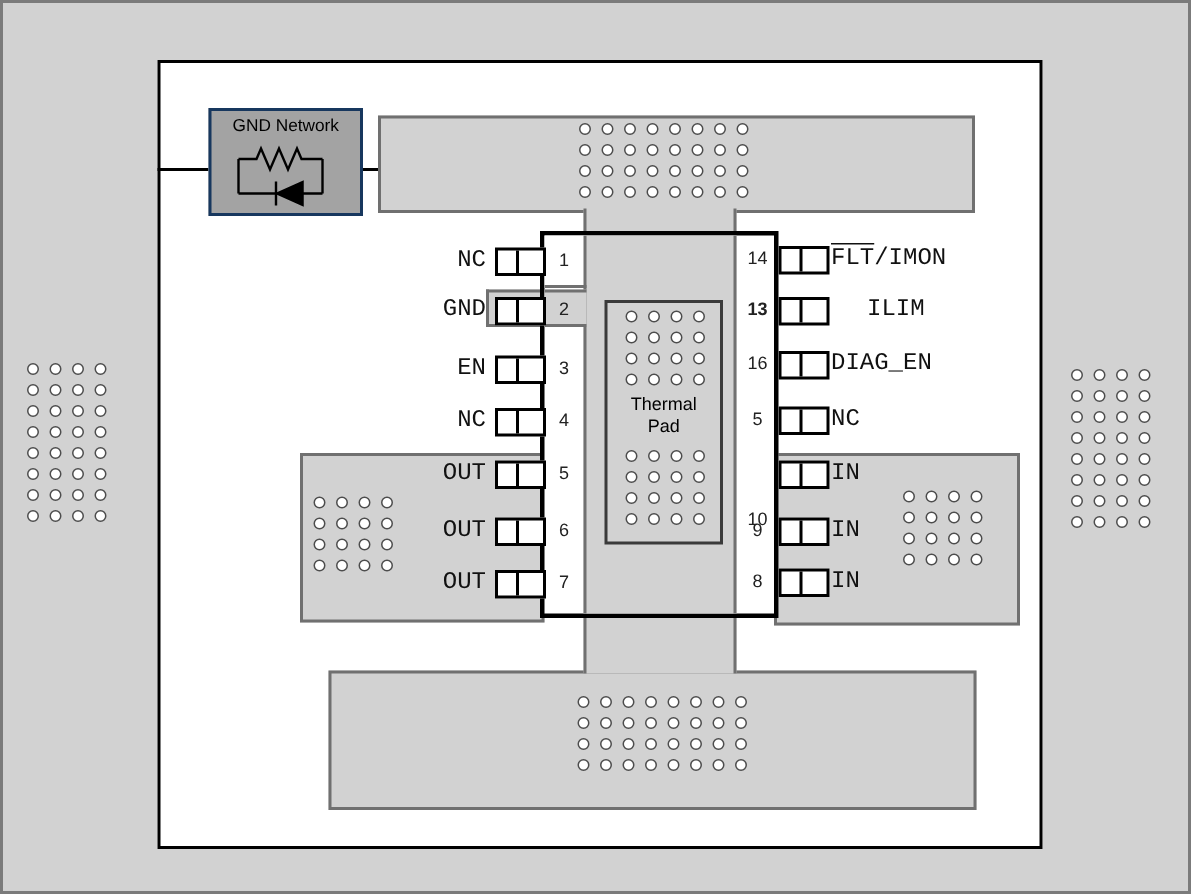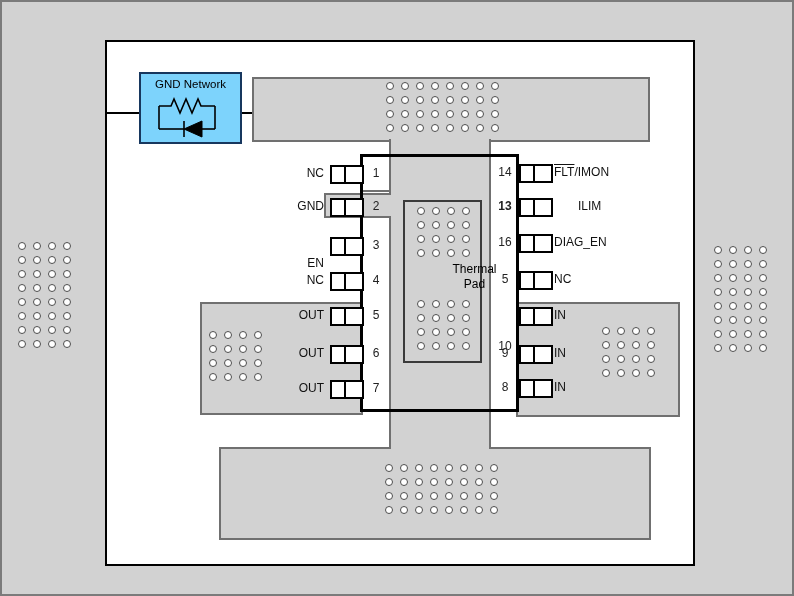--- a/index.html
+++ b/index.html
@@ -7,35 +7,35 @@
   .abs{position:absolute;box-sizing:border-box;}
   #board{left:103px;top:38px;width:590px;height:526px;background:#ffffff;border:2px solid #000;}
   .pour{background:#d2d2d2;border:2px solid #707070;}
   #top-pour{left:250px;top:75px;width:398px;height:65px;}
   #bottom-pour{left:217px;top:445px;width:432px;height:93px;}
   #left-pour{left:198px;top:300px;width:163px;height:113px;}
   #right-pour{left:514px;top:300px;width:164px;height:115px;}
   .stem{background:#d2d2d2;border-left:2px solid #707070;border-right:2px solid #707070;}
   #top-stem{left:387px;top:137px;width:102px;height:18px;}
   #bottom-stem{left:387px;top:407px;width:102px;height:40px;}
-  #gnd-box{left:137px;top:70px;width:103px;height:72px;background:#7dd3fc;border:2px solid #17375e;}
+  #gnd-box{left:137px;top:70px;width:103px;height:72px;background:#a3a3a3;border:2px solid #17375e;}
   #gnd-box .ttl{position:absolute;left:0;top:4px;width:100%;text-align:center;font-size:11.5px;color:#000;}
   .wire{background:#000;height:2px;}
   #ic{left:358px;top:152px;width:159px;height:258px;background:#ffffff;border:3px solid #000;}
   #ic-center-col{left:26px;top:0;width:102px;height:252px;background:#d2d2d2;border-left:2px solid #707070;border-right:2px solid #707070;}
   #pin1-box{left:0;top:0;width:28px;height:35px;background:#ffffff;border-right:2px solid #707070;border-bottom:2px solid #707070;}
   #pin2-inner{left:0;top:36px;width:28px;height:25px;background:#d2d2d2;border-top:2px solid #707070;border-bottom:2px solid #707070;}
   #pin2-outer{left:322px;top:191px;width:39px;height:25px;background:#d2d2d2;border:2px solid #707070;border-right:none;}
   #thermal-pad{left:401px;top:198px;width:79px;height:163px;background:#d2d2d2;border:2px solid #3a3a3a;}
-  #thermal-pad .tp-label{position:absolute;left:0;top:60px;width:100%;text-align:center;font-size:12px;line-height:15px;color:#000;padding-left:32px;}
+  #thermal-pad .tp-label{position:absolute;left:0;top:60px;width:100%;text-align:center;font-size:12px;line-height:15px;color:#000;}
   .via-grid{position:absolute;display:grid;gap:6px;}
   .via{width:6px;height:6px;border:1.5px solid #4d4d4d;border-radius:50%;background:#fff;}
   .pad{position:absolute;width:30px;height:15px;background:#fff;border:2px solid #000;}
   .pad .pad-div{position:absolute;left:12px;top:0;width:2px;height:100%;background:#000;}
-  .pin-label{position:absolute;height:16px;line-height:16px;font-size:12px;color:#111;white-space:nowrap;}
+  .pin-label{position:absolute;height:16px;line-height:16px;font-size:16px;color:#111;white-space:nowrap;font-family:Liberation Mono, monospace;}
   .pin-label.left{width:92px;text-align:right;}
   .pin-num{position:absolute;width:26px;height:16px;line-height:16px;font-size:12px;color:#222;text-align:center;}
   .ov{text-decoration:overline;}
 </style>
 </head>
 <body>
 
 <div id="stage">
 
   <div class="abs" id="board"></div>
@@ -292,21 +292,21 @@
     <div class="pin-label left" style="left: 230px; top: 163px;">NC</div>
     <div class="pad" style="left: 328px; top: 163px;">
       <div class="pad-div"></div>
     </div>
     <div class="pin-num" style="left: 361px; top: 163px;">1</div>
     <div class="pin-label left" style="left: 230px; top: 196px;">GND</div>
     <div class="pad" style="left: 328px; top: 196px;">
       <div class="pad-div"></div>
     </div>
     <div class="pin-num" style="left: 361px; top: 196px;">2</div>
-    <div class="pin-label left" style="left: 230px; top: 235px; margin-top: 18px;">EN</div>
+    <div class="pin-label left" style="left: 230px; top: 235px;">EN</div>
     <div class="pad" style="left: 328px; top: 235px;">
       <div class="pad-div"></div>
     </div>
     <div class="pin-num" style="left: 361px; top: 235px;">3</div>
     <div class="pin-label left" style="left: 230px; top: 270px;">NC</div>
     <div class="pad" style="left: 328px; top: 270px;">
       <div class="pad-div"></div>
     </div>
     <div class="pin-num" style="left: 361px; top: 270px;">4</div>
     <div class="pin-label left" style="left: 230px; top: 305px;">OUT</div>

